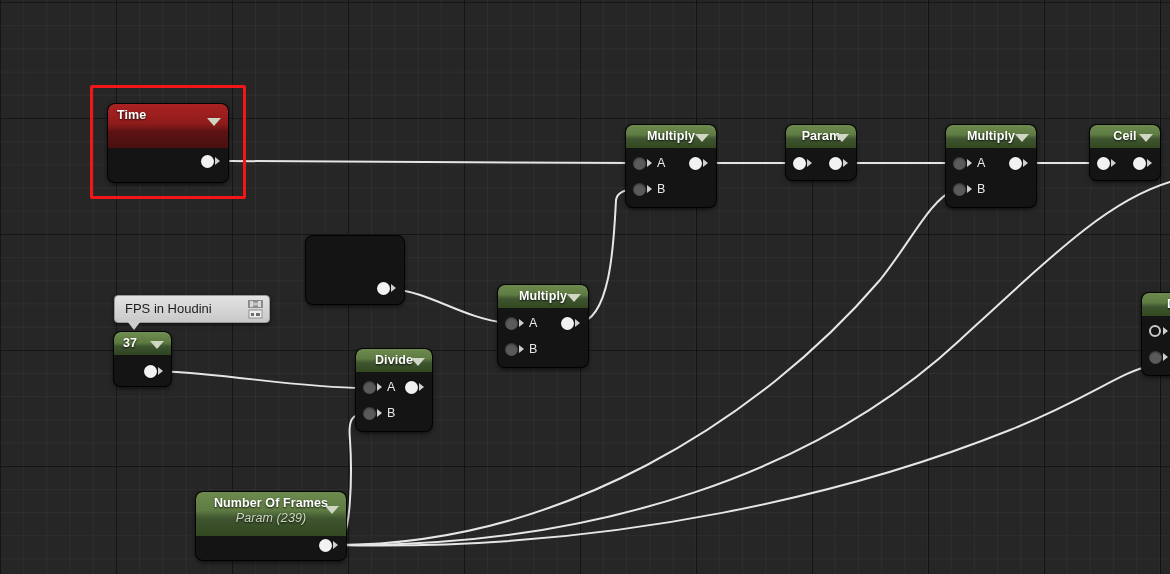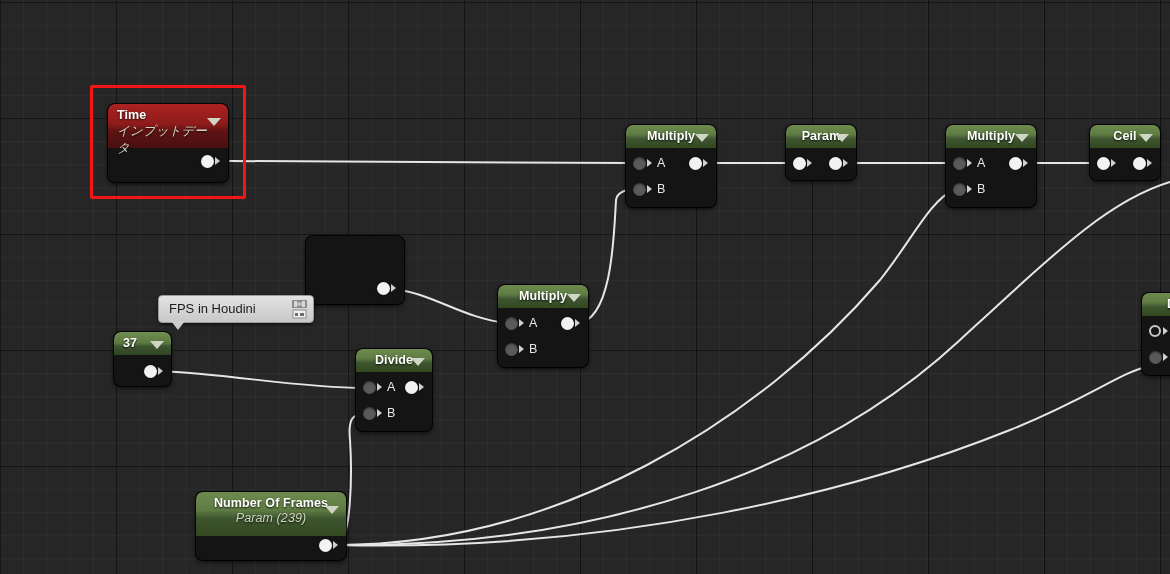--- a/index.html
+++ b/index.html
@@ -40,21 +40,21 @@
   .pin.inH{background:transparent;border:2.5px solid #c9c9c9;width:8px;height:8px;}
   .pin.out,.pin.inW{background:#f2f2f2;box-shadow:0 0 2px rgba(0,0,0,.6);}
   .arw{position:absolute;width:0;height:0;border-top:4px solid transparent;
        border-bottom:4px solid transparent;border-left:5px solid #cfcfcf;}
   .plabel{position:absolute;color:#e8e8e8;font-size:12.5px;line-height:13px;}
 
   .sel{position:absolute;border:3px solid #f21616;border-radius:2px;}
 
   .bubble{position:absolute;background:linear-gradient(to bottom,#e3e3e3,#c8c8c8);
      border:1px solid #9a9a9a;border-radius:4px;color:#1c1c1c;font-size:13px;
-     padding:5px 30px 6px 10px;box-shadow:0 2px 4px rgba(0,0,0,.55);margin-left:44px;}
+     padding:5px 30px 6px 10px;box-shadow:0 2px 4px rgba(0,0,0,.55);}
   .bubble .tail{position:absolute;left:12px;bottom:-8px;width:0;height:0;
      border-left:7px solid transparent;border-right:7px solid transparent;
      border-top:9px solid #cdcdcd;}
   .pinico{position:absolute;right:4px;top:3px;width:19px;height:20px;}
 </style>
 </head>
 <body>
 
 <div id="stage">
   <svg id="wires">
@@ -66,21 +66,21 @@
       <path d="M 708 163 L 794 163" stroke="#e6e6e6" stroke-width="2" fill="none" stroke-linecap="round"></path>
       <path d="M 848 163 L 954 163" stroke="#e6e6e6" stroke-width="2" fill="none" stroke-linecap="round"></path>
       <path d="M 1028 163 L 1098 163" stroke="#e6e6e6" stroke-width="2" fill="none" stroke-linecap="round"></path>
       <path d="M 336 545 C 560 545 760 420 880 280 C 912 240 930 200 954 190" stroke="#e6e6e6" stroke-width="2" fill="none" stroke-linecap="round"></path>
       <path d="M 336 545 C 600 548 820 470 960 340 C 1060 248 1110 200 1170 182" stroke="#e6e6e6" stroke-width="2" fill="none" stroke-linecap="round"></path>
       <path d="M 336 545 C 620 552 860 490 1010 430 C 1090 398 1120 372 1150 366" stroke="#e6e6e6" stroke-width="2" fill="none" stroke-linecap="round"></path>
     </svg>
   <div id="nodes-layer">
       <div class="sel" style="left: 90px; top: 85px; width: 150px; height: 108px;"></div>
       <div class="node twoline" style="left: 108px; top: 104px; width: 120px; height: 78px;">
-        <div class="hdr red"><span>Time</span><span class="sub">インプットデータ</span><div class="caret"></div></div>
+        <div class="hdr red"><span>Time</span><div class="caret"></div></div>
         <div class="pin out" style="left: 93px; top: 51px;"></div>
         <div class="arw" style="left: 107px; top: 53px;"></div>
       </div>
       <div class="node twoline" style="left: 306px; top: 236px; width: 98px; height: 68px;">
         <div class="pin out" style="left: 71px; top: 46px;"></div>
         <div class="arw" style="left: 85px; top: 48px;"></div>
       </div>
       <div class="node" style="left: 114px; top: 332px; width: 57px; height: 54px;">
         <div class="hdr greenflat"><span>37</span><div class="caret"></div></div>
         <div class="pin out" style="left: 30px; top: 33px;"></div>

